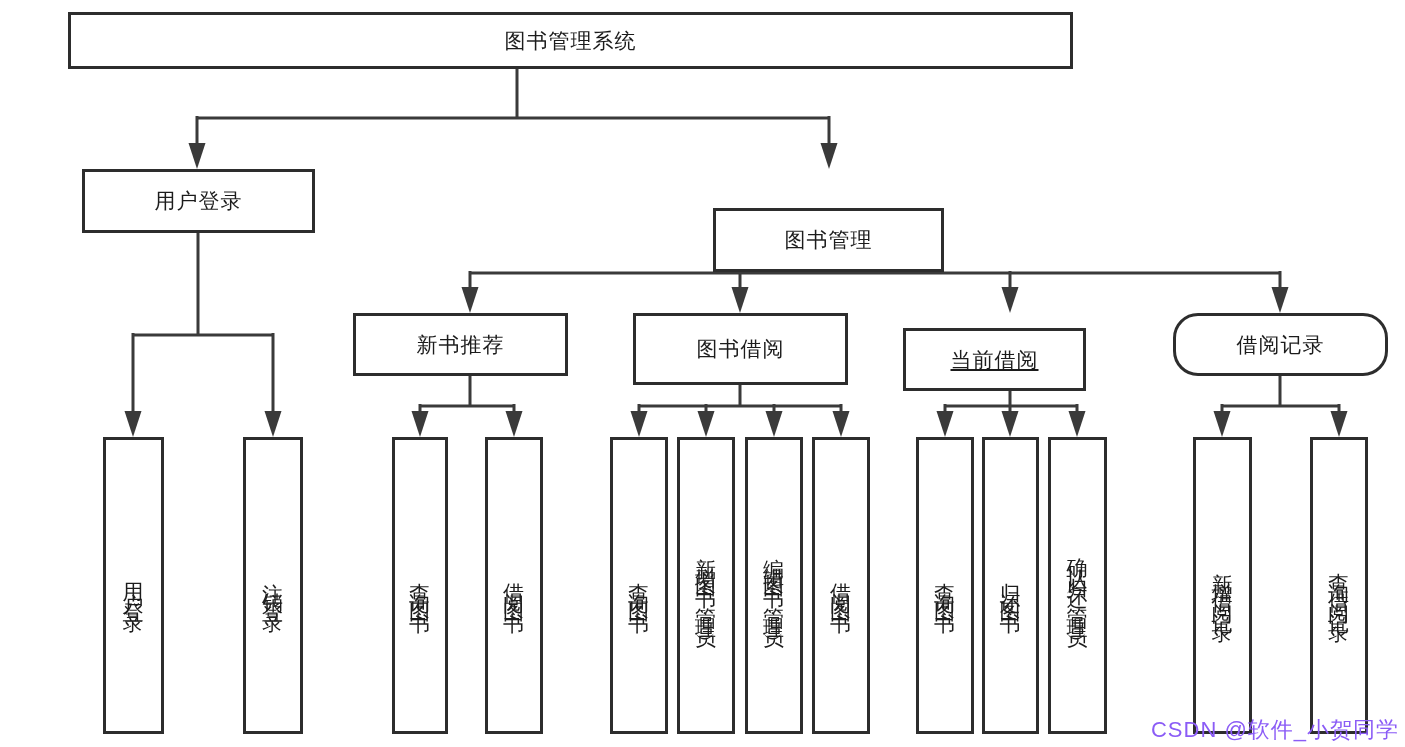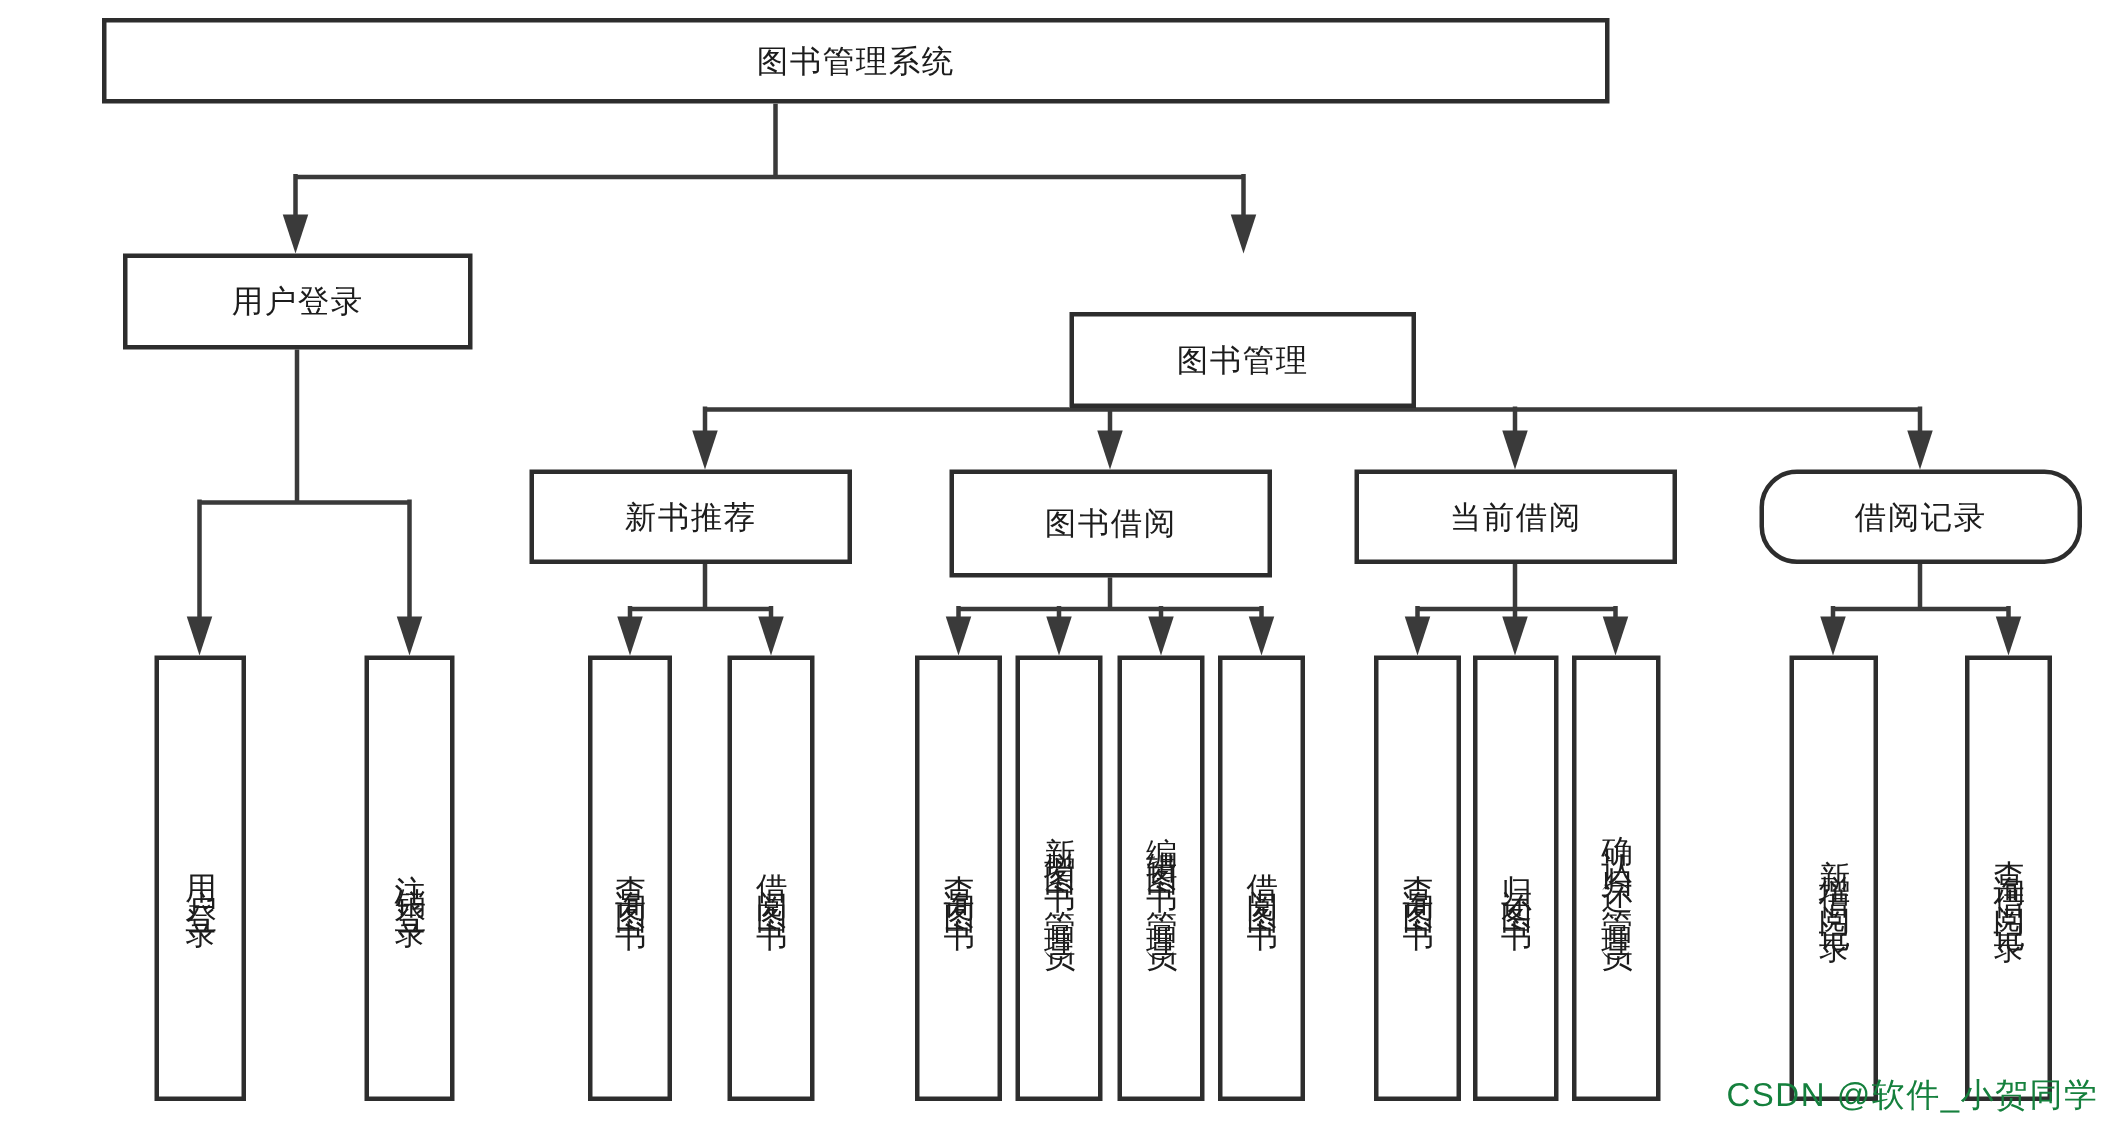--- a/index.html
+++ b/index.html
@@ -15,21 +15,21 @@
     display:flex;align-items:center;justify-content:center;
     box-sizing:border-box;z-index:2;
   }
   .hlabel{font-size:21px;letter-spacing:1px;white-space:nowrap;}
   .vlabel{
     writing-mode:vertical-rl;text-orientation:mixed;
     font-size:21px;letter-spacing:10px;line-height:1.0;white-space:nowrap;
   }
   .watermark{
     position:absolute;right:6px;bottom:2px;z-index:5;
-    font-size:22px;color:#15803d;letter-spacing:1px;white-space:nowrap;
+    font-size:22px;color:#8b5cf6;letter-spacing:1px;white-space:nowrap;
   }
 </style>
 </head>
 <body>
 
 <div class="canvas">
 
   <svg class="connectors" width="1405" height="747">
 
     <g>
@@ -90,21 +90,21 @@
   <div class="box" style="left:713px;top:168px;width:231px;height:64px;margin-top:40px;">
     <span class="hlabel">图书管理</span>
   </div>
 
   <div class="box" style="left:353px;top:313px;width:215px;height:63px;text-align:center;">
     <span class="hlabel">新书推荐</span>
   </div>
   <div class="box" style="left:633px;top:313px;width:215px;height:72px;">
     <span class="hlabel">图书借阅</span>
   </div>
-  <div class="box" style="left:903px;top:313px;width:215px;height:63px;">
+  <div class="box" style="left:903px;top:328px;width:183px;height:63px;text-decoration:underline;">
     <span class="hlabel">当前借阅</span>
   </div>
   <div class="box" style="left:1173px;top:313px;width:215px;height:63px;border-radius:25px;">
     <span class="hlabel">借阅记录</span>
   </div>
 
   <div class="box" style="left:103px;top:437px;width:61px;height:297px;">
     <span class="vlabel">用户登录</span>
   </div>
   <div class="box" style="left:243px;top:437px;width:60px;height:297px;">

